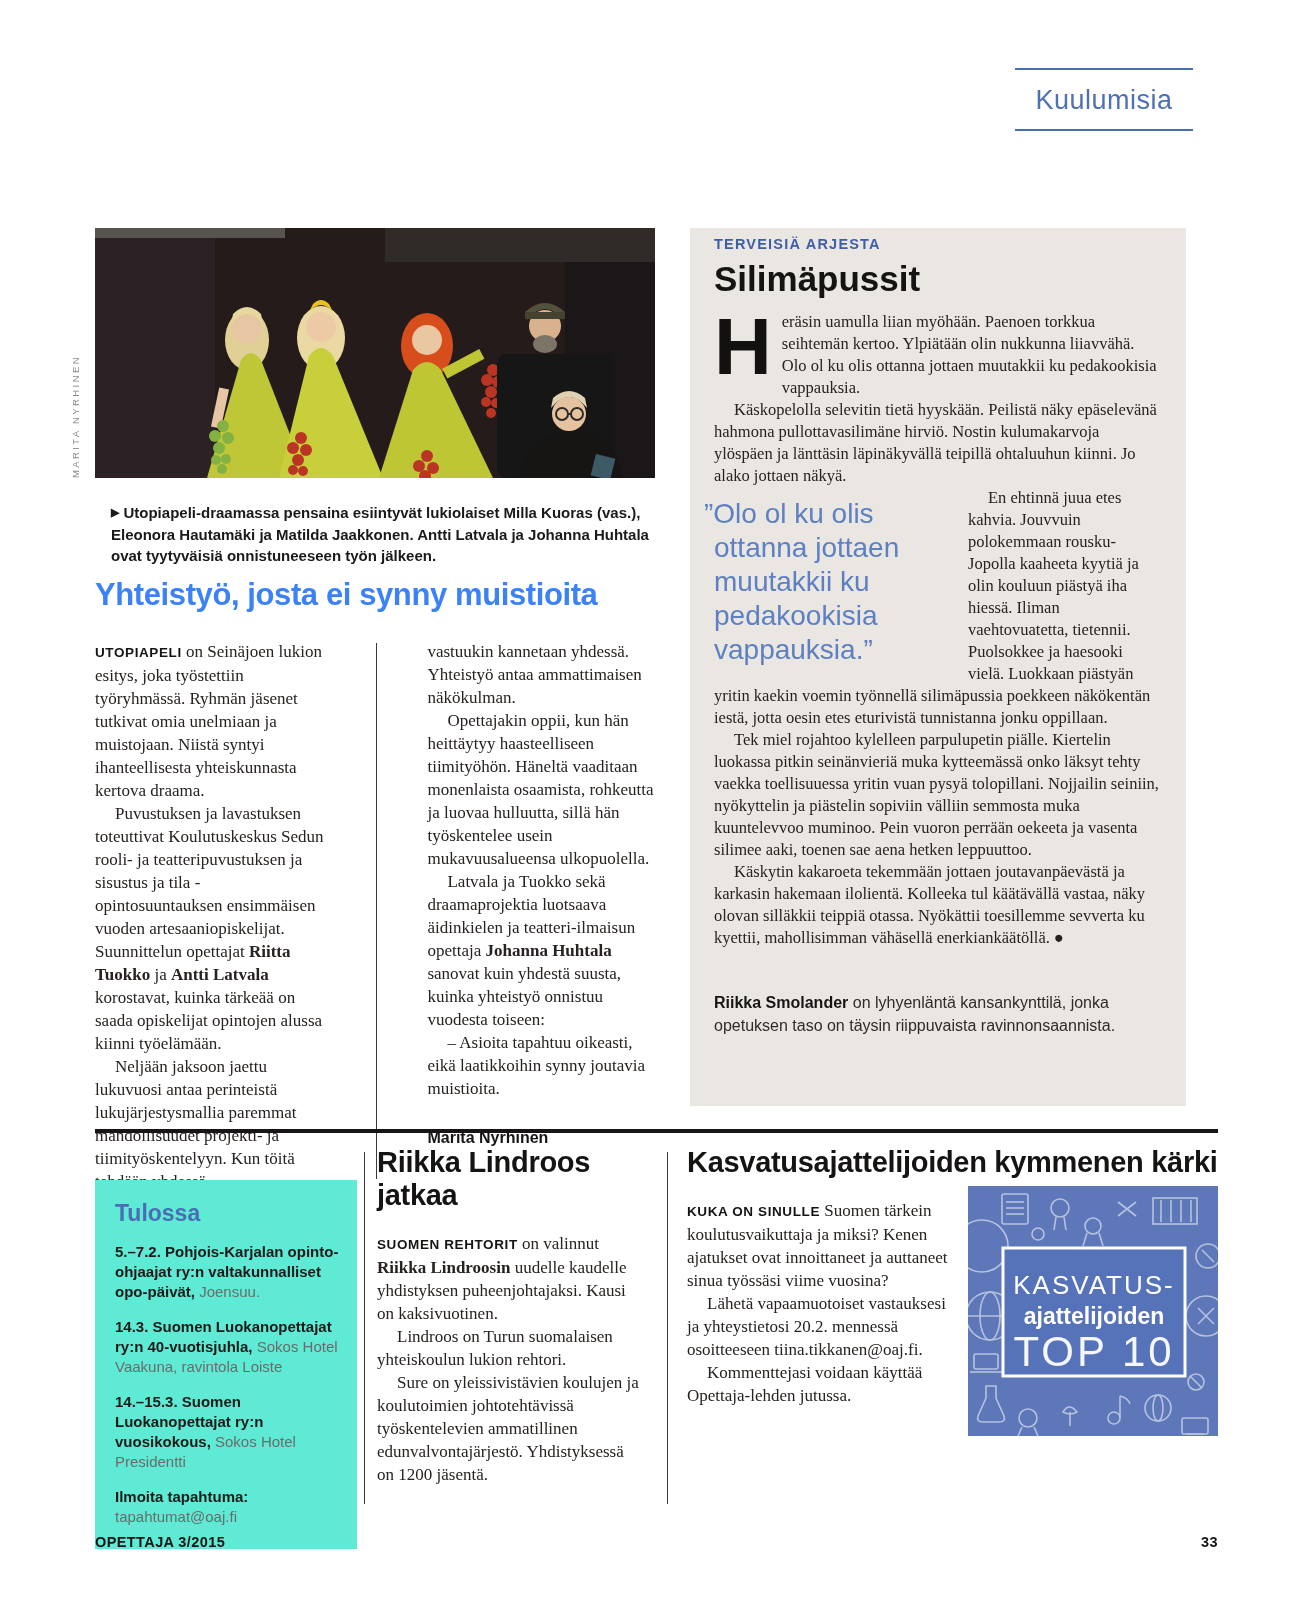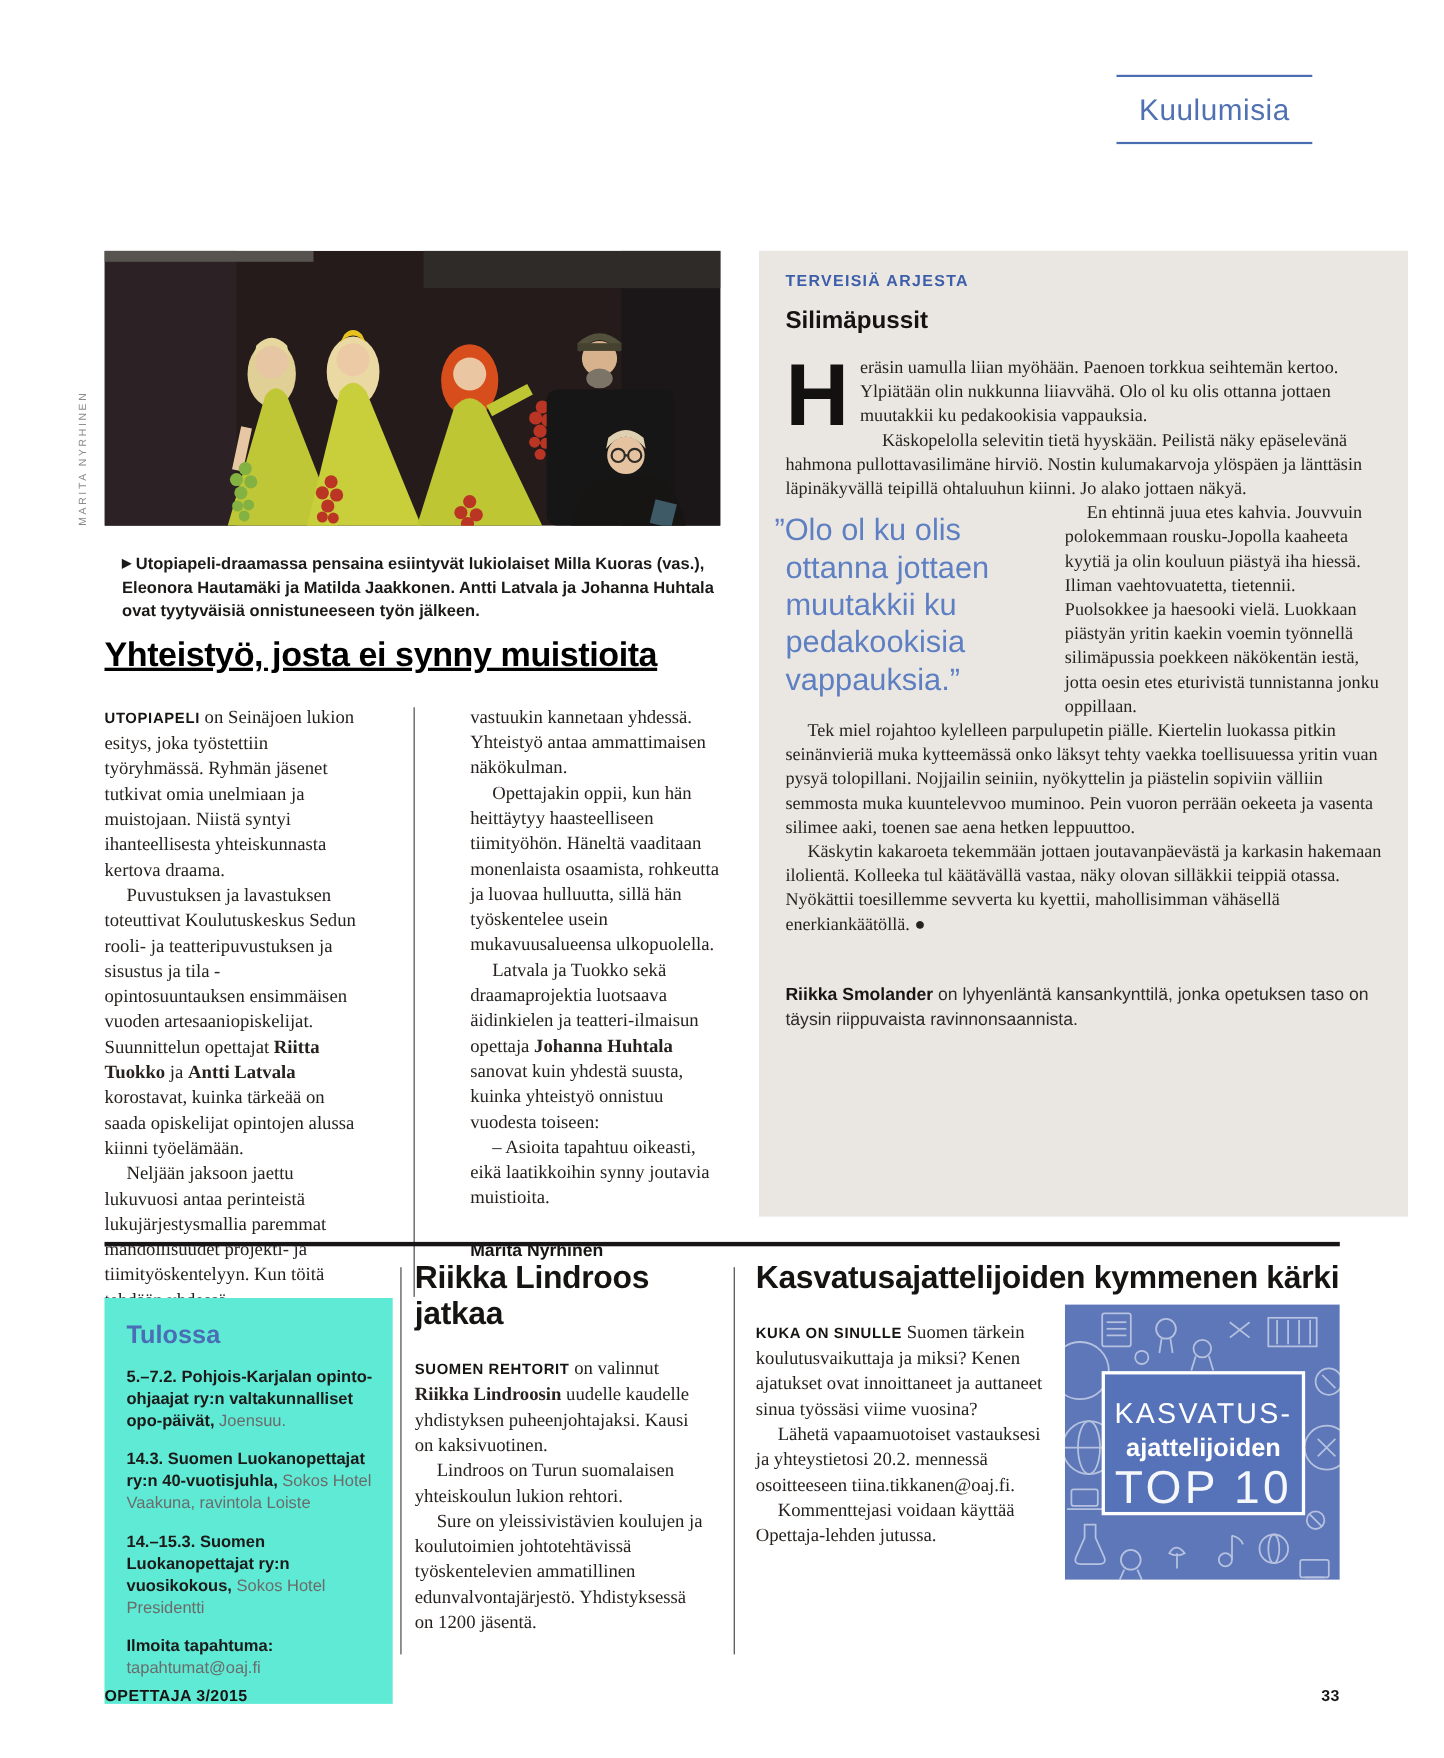--- a/index.html
+++ b/index.html
@@ -15,36 +15,36 @@
   .photo-credit{position:absolute;left:70px;top:478px;width:250px;transform:rotate(-90deg);
     transform-origin:0 0;font-size:9.5px;letter-spacing:2.4px;color:#8a8a8a;}
   .photo{position:absolute;left:95px;top:228px;width:560px;height:250px;}
   .photo svg{display:block;width:100%;height:100%;}
   .caption{position:absolute;left:95px;top:486px;width:562px;margin:16px;
     font-size:15px;line-height:21.5px;font-weight:700;color:#1c1a19;}
   .cap-arrow{font-size:11px;vertical-align:2px;margin-right:4px;}
 
   
   .main-title{position:absolute;left:95px;top:578px;width:580px;margin:0;
-    font-size:31px;line-height:34px;font-weight:700;letter-spacing:-.4px;color:#000000;text-decoration:underline;}
+    font-size:31px;line-height:34px;font-weight:700;letter-spacing:-.4px;color:#3b82f6;}
   .main-cols{position:absolute;left:95px;top:640px;width:562px;display:flex;gap:36px;}
   .mcol{width:258px;font-family:"Liberation Serif",serif;font-size:17px;line-height:23px;color:#27221f;}
   .vrule{width:1px;background:#3a3a3a;margin:3px 15px 14px 15px;}
   .mcol p{margin:0;}
   .mcol p.ind{text-indent:20px;}
   .kicker-dark{font-family:"Liberation Sans",sans-serif;font-weight:700;font-size:13.5px;
     letter-spacing:.6px;color:#161412;}
   .byline{font-family:"Liberation Sans",sans-serif;font-weight:700;font-size:16px;
     margin-top:26px !important;color:#171514;}
 
   
-  .graybox{position:absolute;left:690px;top:228px;width:590px;height:878px;background:#eae6e2;
-    box-sizing:border-box;padding:20px 24px 20px 24px;overflow:hidden;}
+  .graybox{position:absolute;left:690px;top:228px;width:496px;height:878px;background:#eae6e2;
+    box-sizing:border-box;padding:8px 24px 20px 24px;overflow:hidden;}
   .kicker-blue{font-weight:700;font-size:14.5px;letter-spacing:1.2px;color:#3d5ea9;}
-  .graybox h2{margin:10px 0 16px 0;font-size:22px;line-height:33px;font-weight:700;color:#161412;}
+  .graybox h2{margin:10px 0 16px 0;font-size:35px;line-height:33px;font-weight:700;color:#161412;}
   .colbody{font-family:"Liberation Serif",serif;font-size:16.5px;line-height:22px;color:#27221f;}
   .colbody p{margin:0;}
   .colbody p.ind{text-indent:20px;}
   .dropcap{float:left;font-family:"Liberation Sans",sans-serif;font-weight:700;
     font-size:80px;line-height:64px;padding:4px 10px 0 0;color:#121110;}
   .pullquote{float:left;width:238px;margin:10px 16px 8px 0;
     font-family:"Liberation Sans",sans-serif;font-weight:400;font-size:28px;line-height:34px;
     color:#5e80c2;text-indent:-10px;}
   .bio{margin-top:42px;font-family:"Liberation Sans",sans-serif;font-size:16px;line-height:23px;color:#2e2b29;}
   .bio b{color:#171514;}

